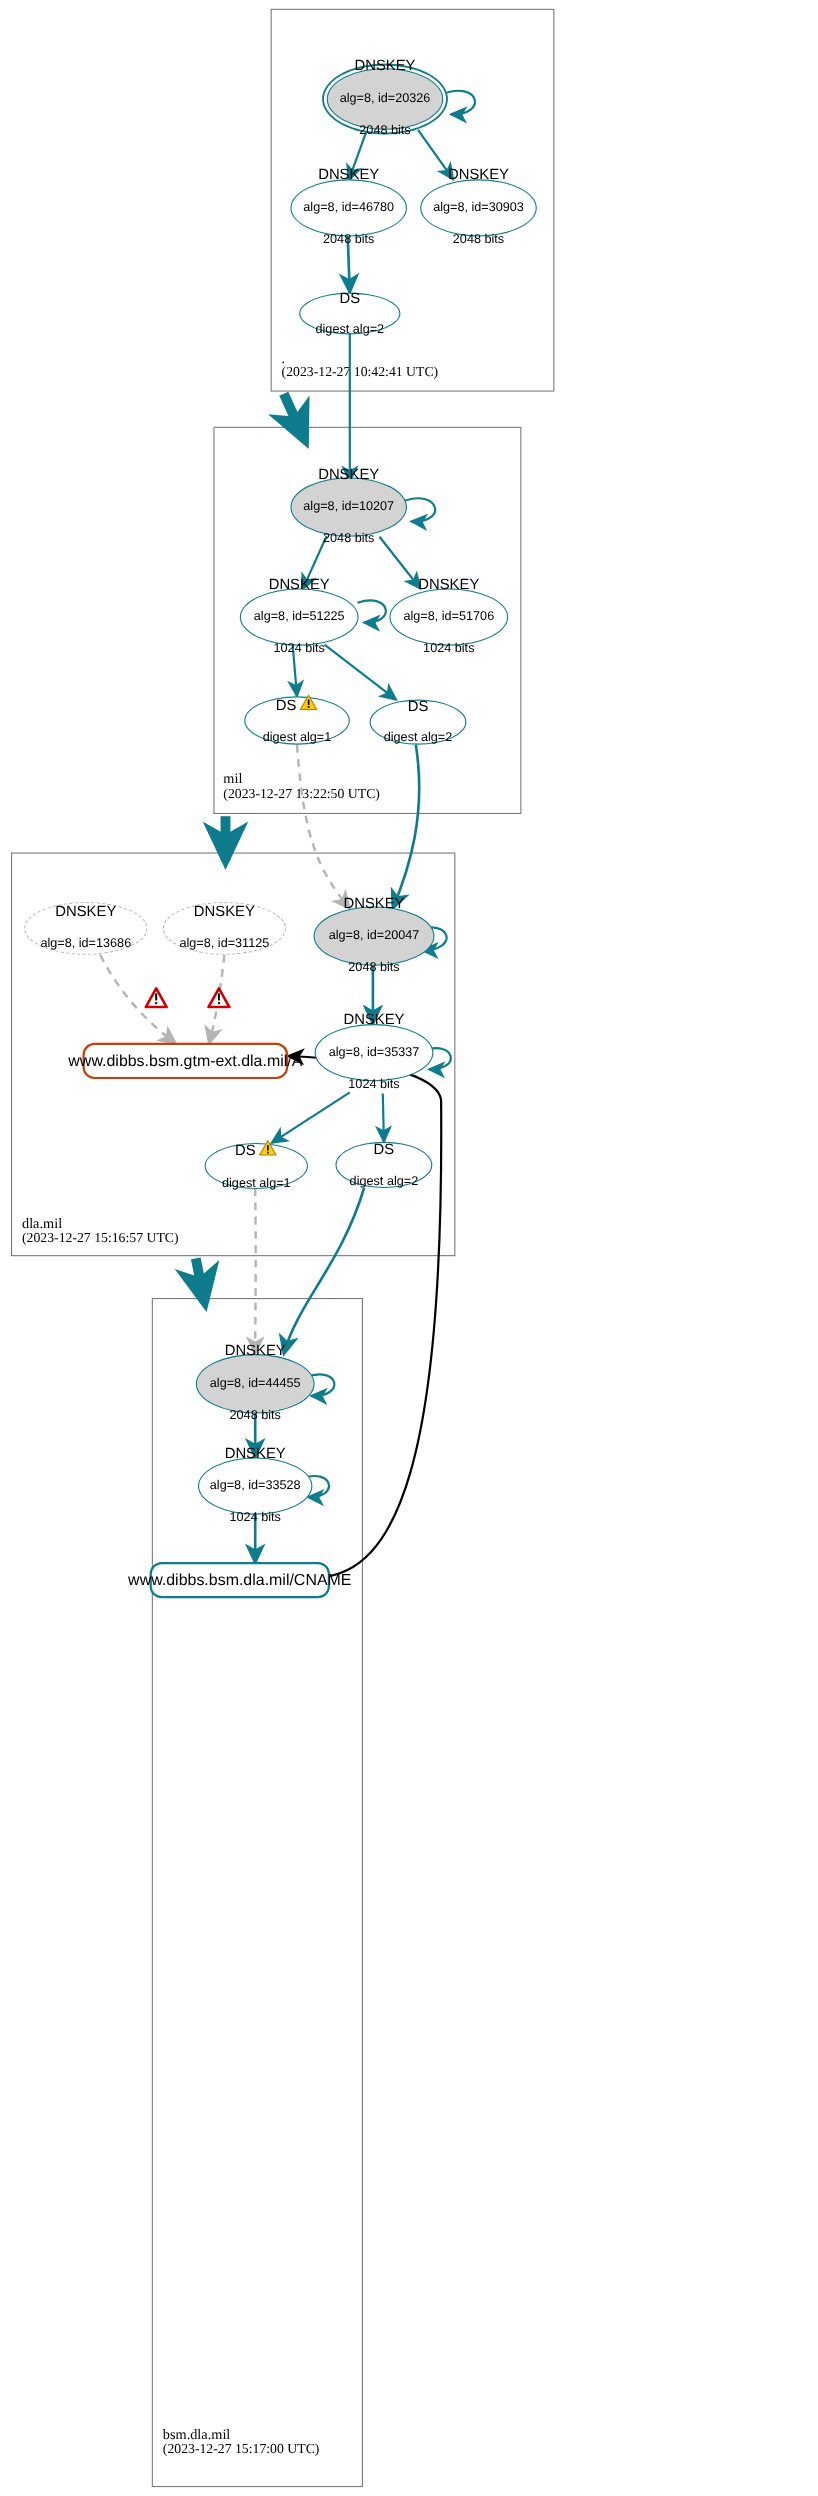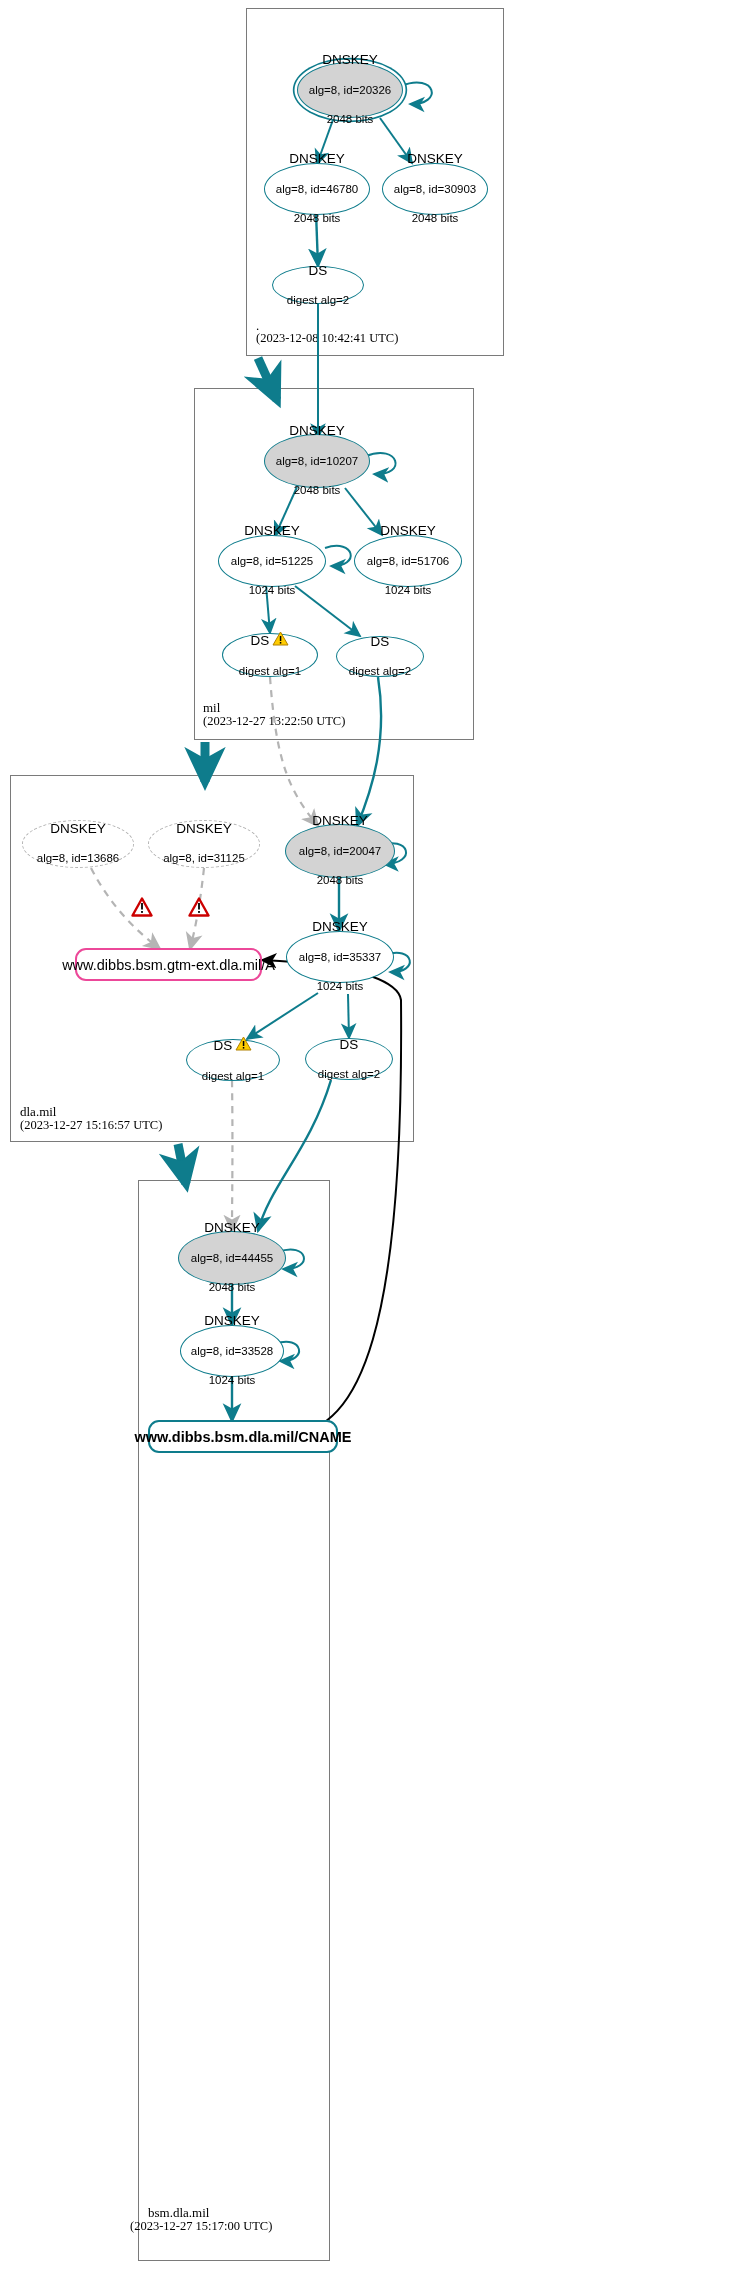--- a/index.html
+++ b/index.html
@@ -22,21 +22,21 @@
   .ell.ksk{border:1.6px solid #0e7c8c;background:#d3d3d3;}
   .ell.dashed{border:1.7px dashed #b4b4b4;background:#fff;}
   .ell.dbl{box-shadow:0 0 0 2.5px #fff,0 0 0 4.2px #0e7c8c;}
   .t1{font-family:"Liberation Sans",sans-serif;font-size:13.5px;line-height:1.05;color:#000;}
   .t2{font-family:Liberation Sans, sans-serif;font-size:11.5px;line-height:1.18;color:#000;}
   .dsname{font-family:"Liberation Sans",sans-serif;font-size:13.5px;color:#000;display:flex;align-items:center;gap:3px;justify-content:center;}
 
   
   .rrset{position:absolute;z-index:2;display:flex;align-items:center;justify-content:center;border-radius:11px;box-sizing:border-box;
          font-family:"Liberation Sans",sans-serif;font-size:14.5px;color:#000;background:#fff;white-space:nowrap;}
-  .rrset.bad{border:2px solid #ec4899;}
+  .rrset.bad{border:2px solid #c2410c;}
   .rrset.ok{border:2px solid #0e7c8c;}
 
   .warn-yellow{display:inline-block;}
   .warn-red{position:absolute;z-index:4;}
 </style>
 </head>
 <body>
 
 <div id="stage">
 
@@ -113,30 +113,30 @@
       <path d="M290,1434 C360,1430 404,1330 401,1000 C399,985 370,965 262,960" stroke="#000" stroke-width="2" marker-end="url(#ahBlack)"></path>
     </g>
   </svg>
 
   <div class="zone" style="left:246px;top:8px;width:258px;height:348px;"></div>
   <div class="zone" style="left:194px;top:388px;width:280px;height:352px;"></div>
   <div class="zone" style="left:10px;top:775px;width:404px;height:367px;"></div>
   <div class="zone" style="left:138px;top:1180px;width:192px;height:1081px;"></div>
 
   <div class="zone-label" style="left:256px;top:318px;">.</div>
-  <div class="zone-time" style="left:256px;top:331px;">(2023-12-08 10:42:41 UTC)</div>
+  <div class="zone-time" style="left:256px;top:331px;">(2023-12-27 10:42:41 UTC)</div>
 
   <div class="zone-label" style="left:203px;top:700px;">mil</div>
   <div class="zone-time" style="left:203px;top:714px;">(2023-12-27 13:22:50 UTC)</div>
 
   <div class="zone-label" style="left:20px;top:1104px;">dla.mil</div>
   <div class="zone-time" style="left:20px;top:1118px;">(2023-12-27 15:16:57 UTC)</div>
 
   <div class="zone-label" style="left:148px;top:2205px;text-align:center;">bsm.dla.mil</div>
-  <div class="zone-time" style="left:130px;top:2219px;">(2023-12-27 15:17:00 UTC)</div>
+  <div class="zone-time" style="left:148px;top:2219px;">(2023-12-27 15:17:00 UTC)</div>
 
   <div class="node ell ksk dbl" style="left:297px;top:62px;width:106px;height:56px;">
     <div class="t1">DNSKEY</div>
     <div class="t2">alg=8, id=20326</div>
     <div class="t2">2048 bits</div>
   </div>
 
   <div class="node ell solid" style="left:264px;top:163px;width:106px;height:52px;">
     <div class="t1">DNSKEY</div>
     <div class="t2">alg=8, id=46780</div>
@@ -254,15 +254,15 @@
     <div class="t2">alg=8, id=44455</div>
     <div class="t2">2048 bits</div>
   </div>
 
   <div class="node ell solid" style="left:180px;top:1325px;width:104px;height:52px;">
     <div class="t1">DNSKEY</div>
     <div class="t2">alg=8, id=33528</div>
     <div class="t2">1024 bits</div>
   </div>
 
-  <div class="rrset ok" style="left:148px;top:1420px;width:190px;height:33px;font-weight:bold;">www.dibbs.bsm.dla.mil/CNAME</div>
+  <div class="rrset ok" style="left:136px;top:1420px;width:164px;height:33px;">www.dibbs.bsm.dla.mil/CNAME</div>
 
 </div>
 
 </body></html>

